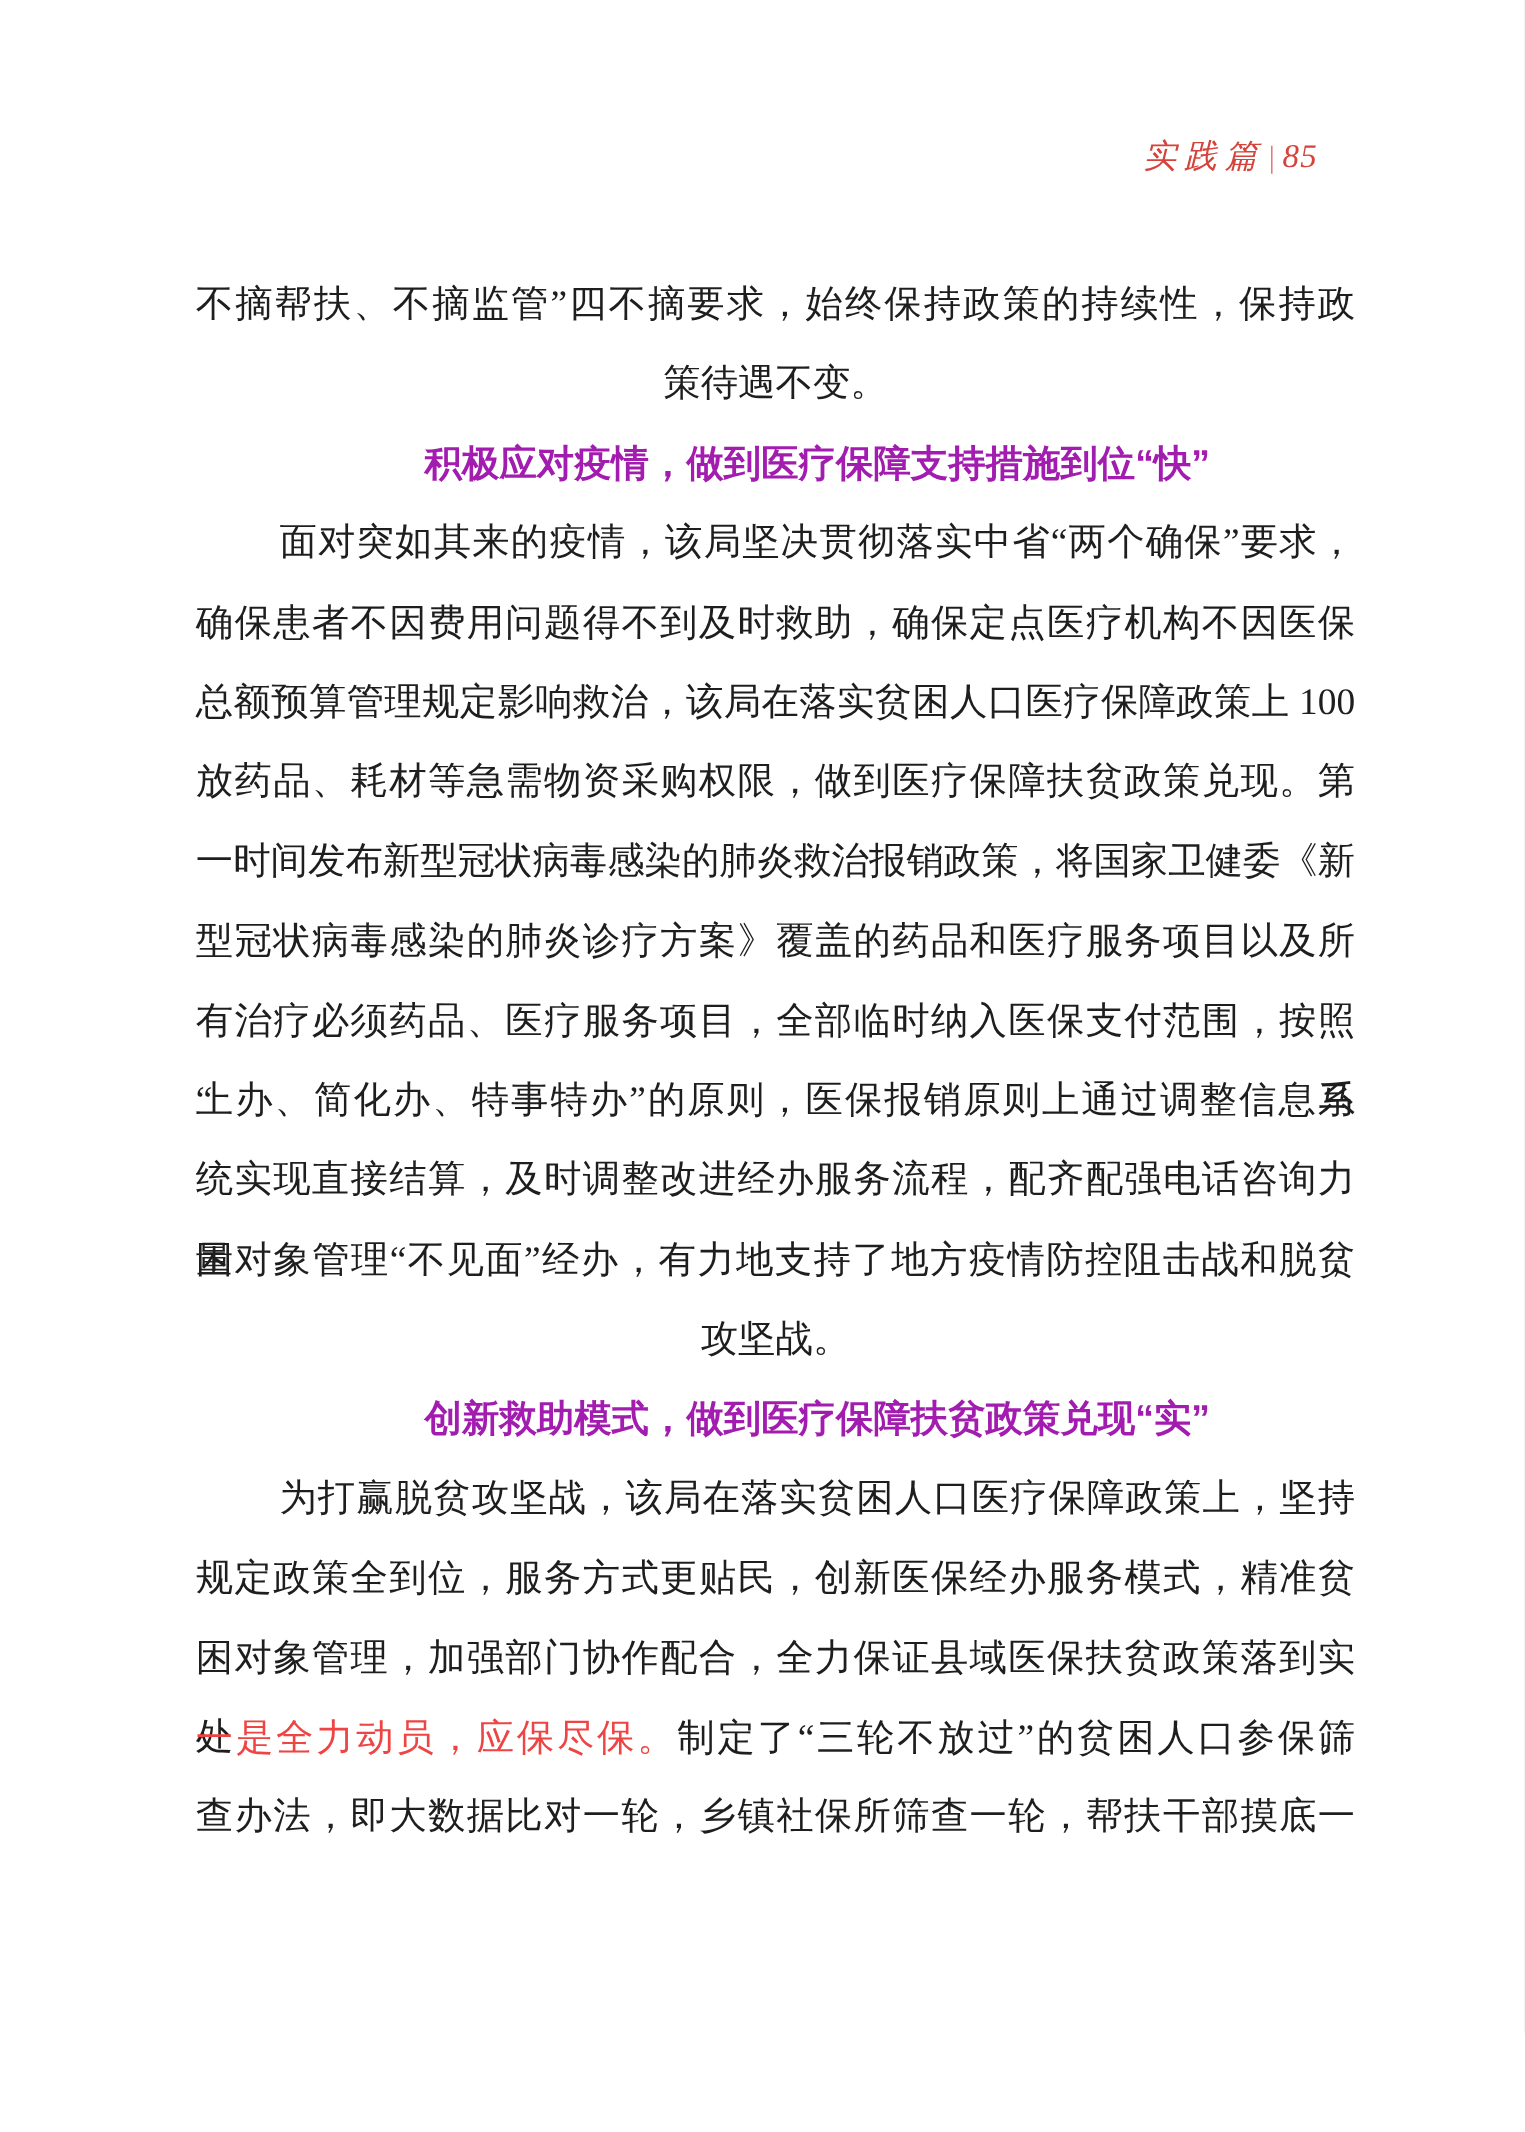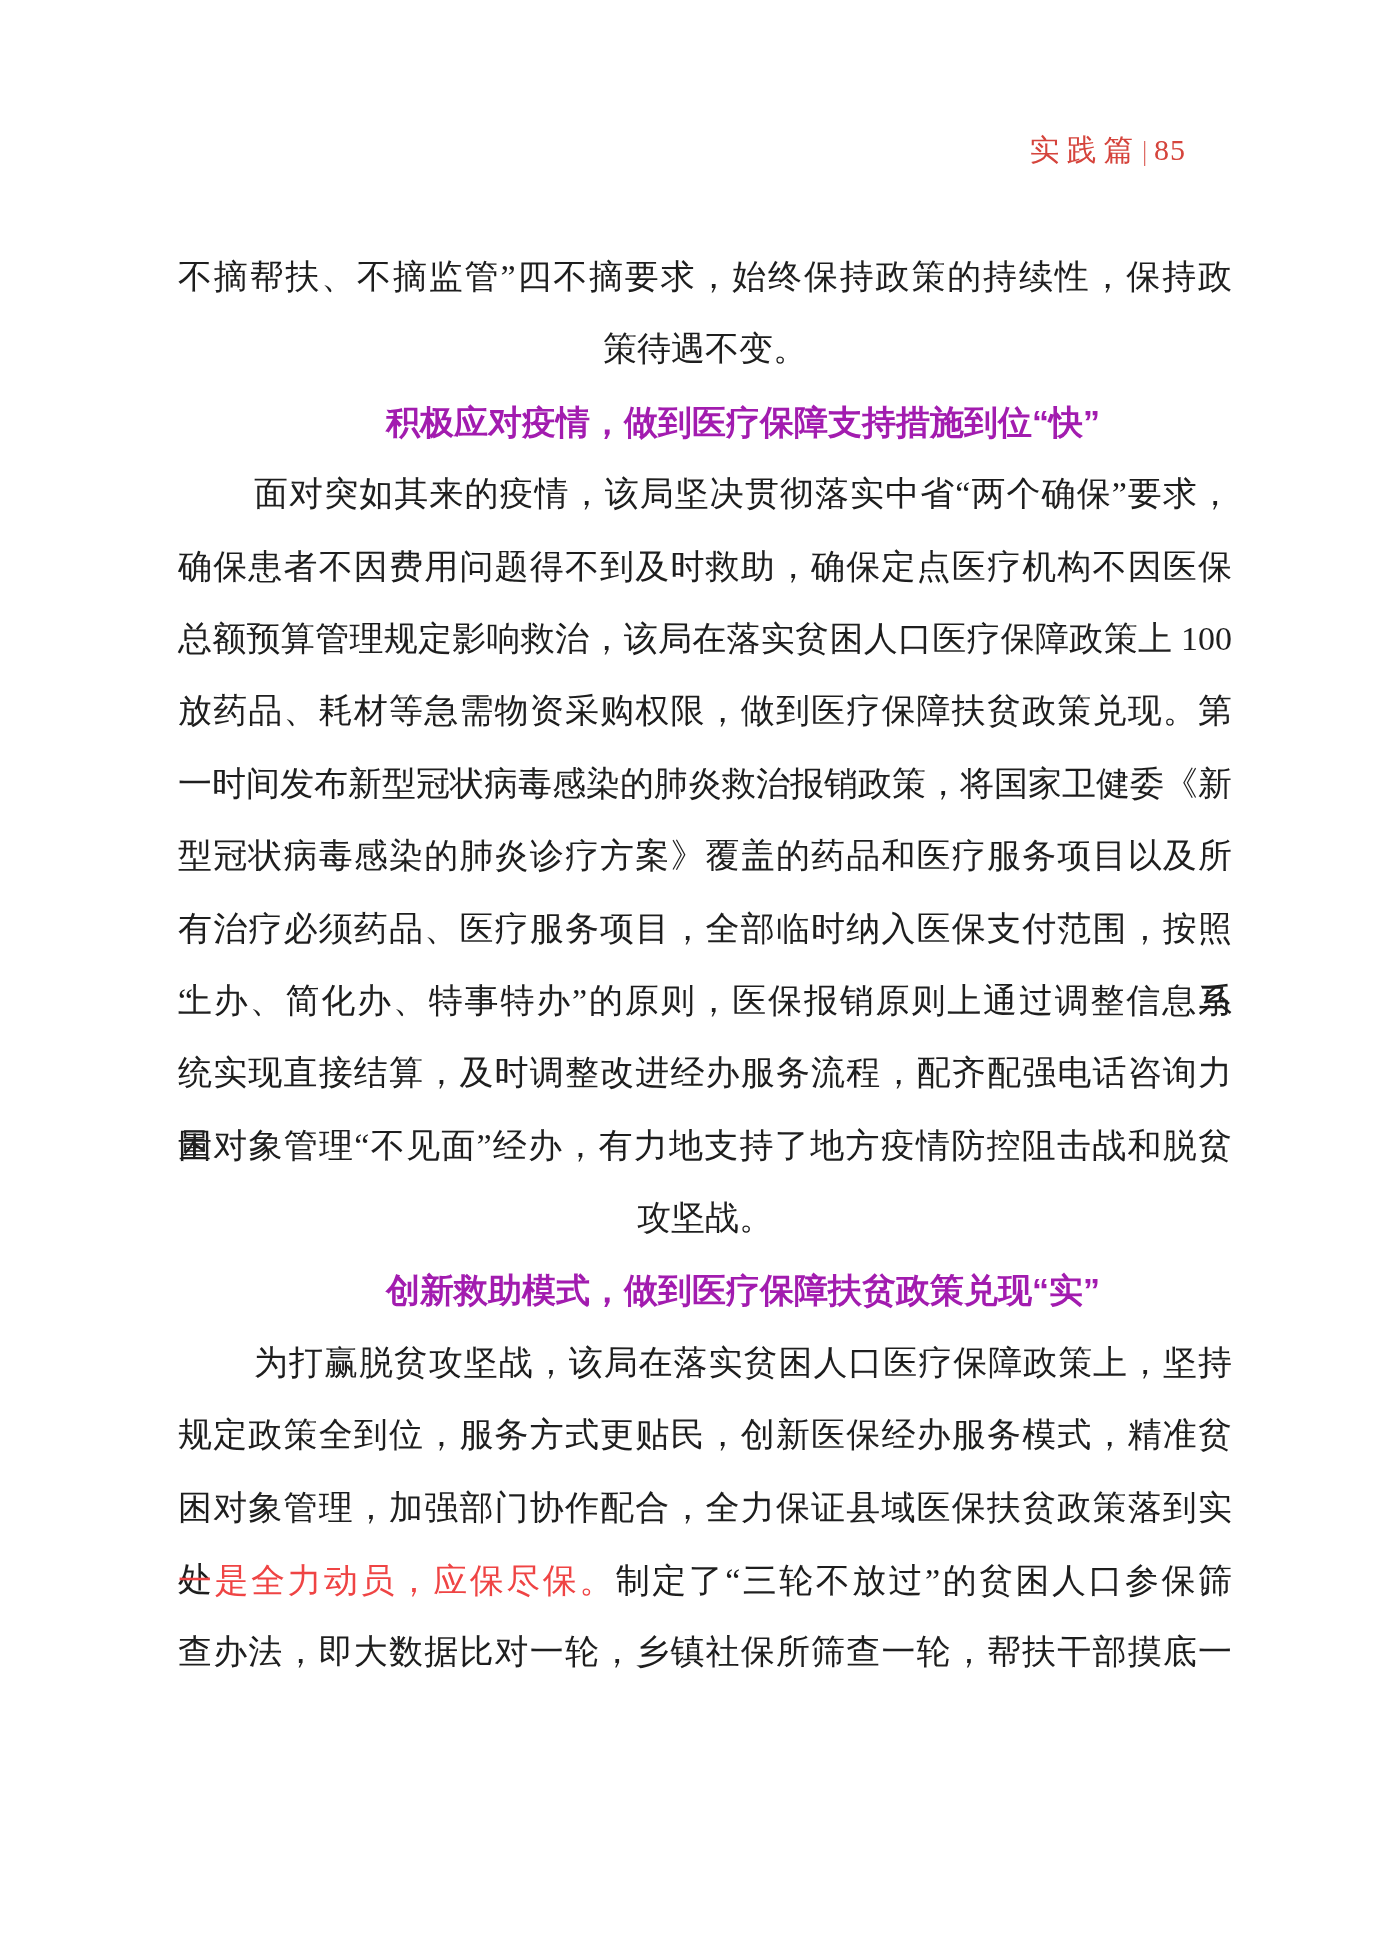--- a/index.html
+++ b/index.html
@@ -6,25 +6,26 @@
   .page {
     position:relative;
     width:1386px; height:1938px;
     margin:0 auto;
     background:#ffffff;
     font-family:"Liberation Serif", serif;
     overflow:hidden;
   }
   .page-header {
     position:absolute;
-    top:122px; right:200px;
+    top:122px; right:188px;
     color:#d5443c;
     font-size:30px;
-    line-height:56px;
+    line-height:42px;
     white-space:nowrap;
+    font-style:italic;
   }
   .page-header .section-title { letter-spacing:7px; }
   .page-header .divider {
     display:inline-block;
     margin:0 6px 0 2px;
     font-size:28px;
     transform:scaleX(.7);
     color:#d5443c;
   }
   .page-header .page-number { letter-spacing:1px; }

